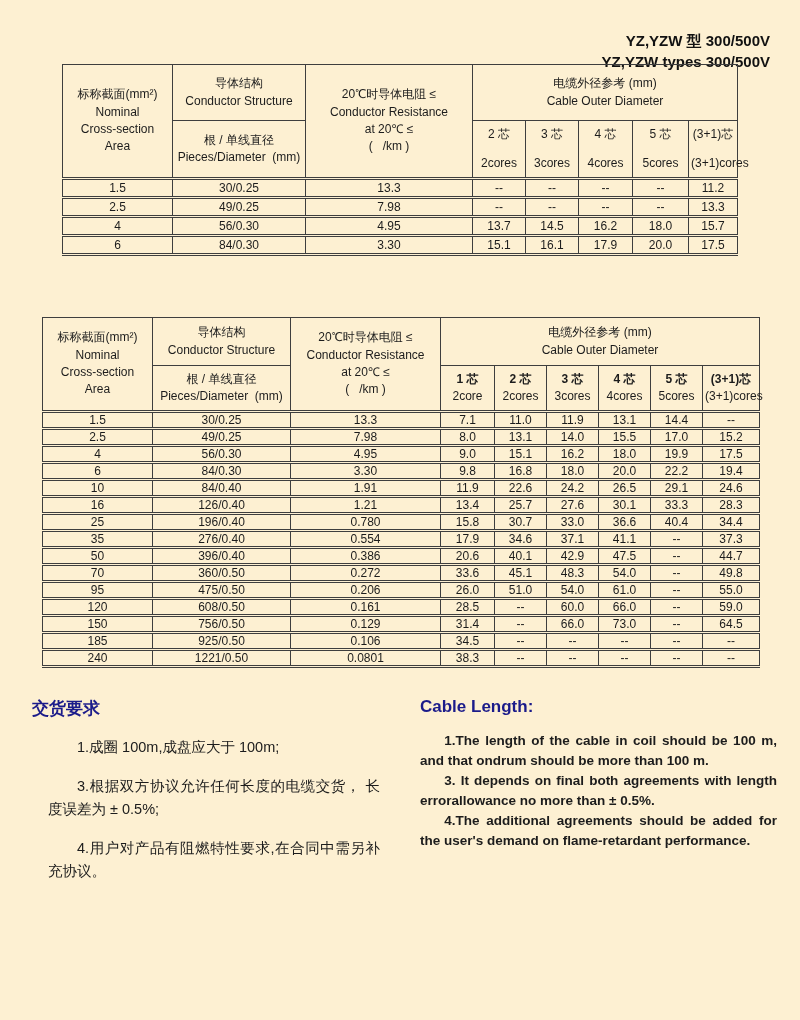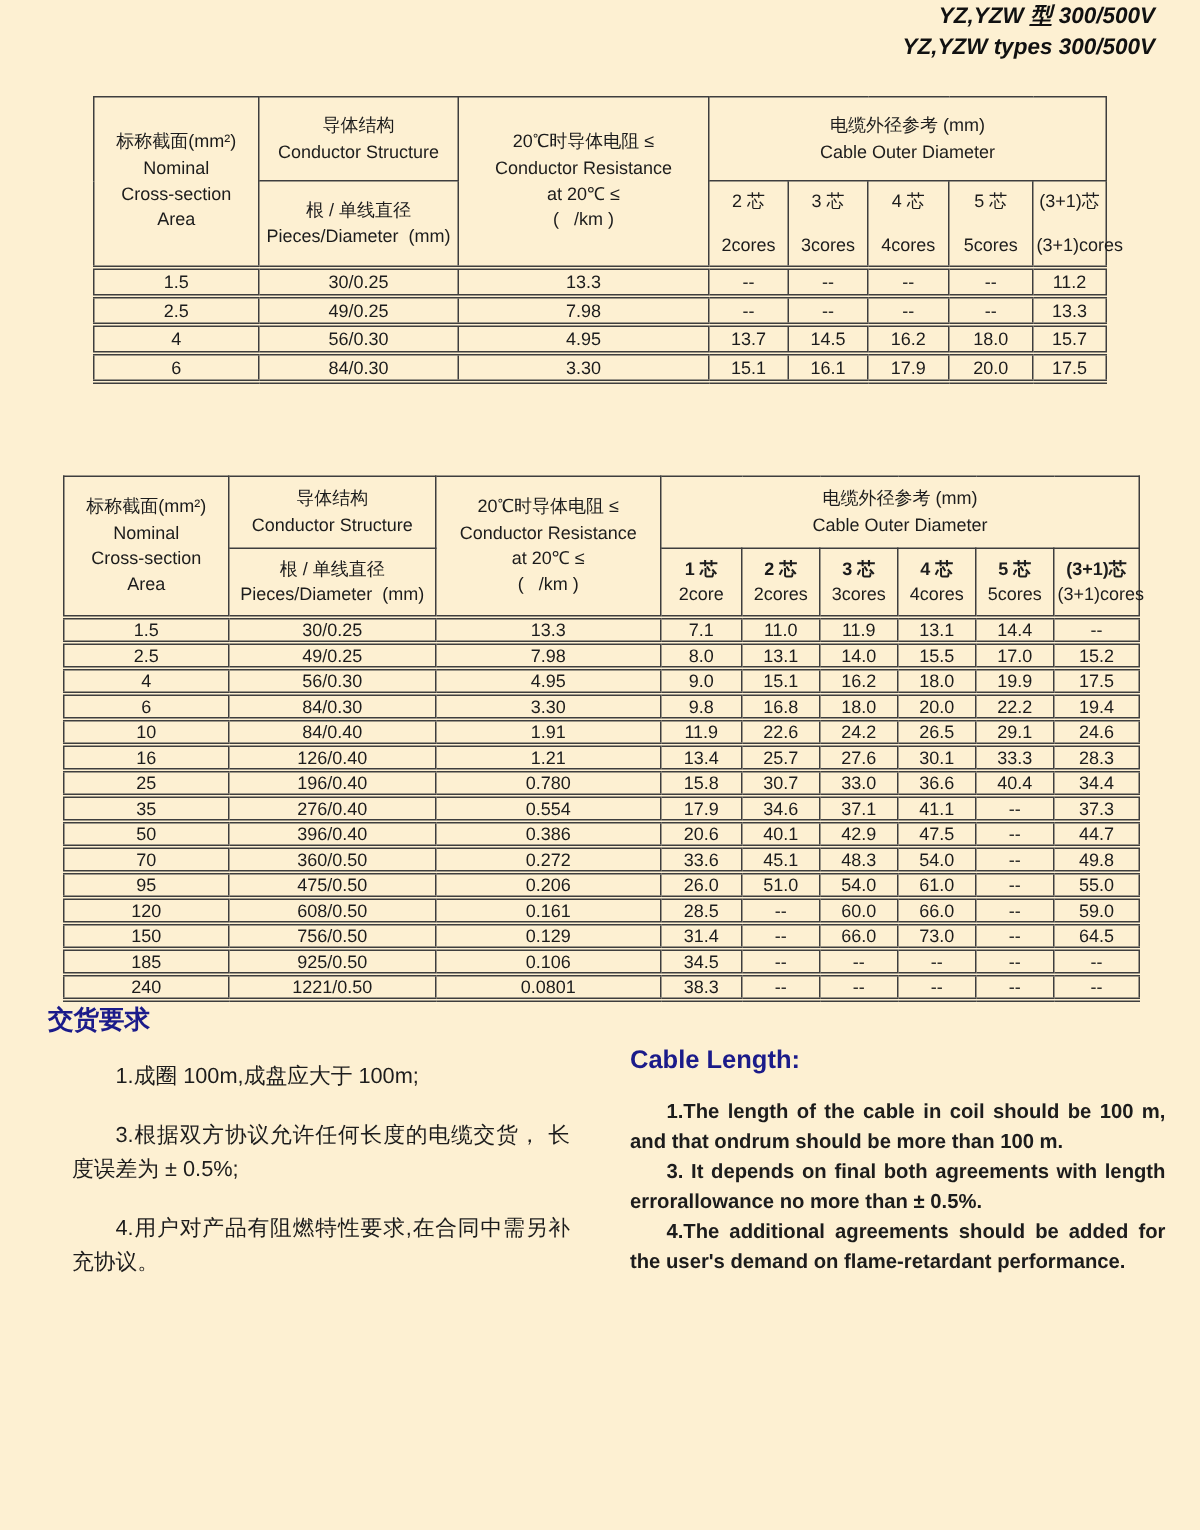--- a/index.html
+++ b/index.html
@@ -10,21 +10,21 @@
     font-family: "Liberation Sans", sans-serif;
     color: #1c1c1c;
   }
   .page { position: relative; width: 800px; height: 1020px; overflow: hidden; }
 
   
   .tbl-title {
     position: absolute; right: 30px; text-align: right;
     font-weight: bold; font-size: 15px; line-height: 21px; color: #111;
   }
-  .tbl-title.t1 { top: 0; font-style: italic; }
+  .tbl-title.t1 { top: 30px; }
   .tbl-title.t2 { top: 268px; }
 
   
   table.spec {
     position: absolute;
     border-collapse: collapse;
     table-layout: fixed;
     font-size: 12px;
     border-radius: 20px;
   }
@@ -49,21 +49,21 @@
   table.spec tbody tr:first-child td { border-top: 3px double #3e3e3e; }
   #table1 tbody td { height: 17px; }
   #table2 tbody td { height: 15px; padding: 0 2px; }
 
   
   th.core-th .zh, th.core-th .en { display: block; }
   #table1 th.core-th .zh { margin-bottom: 11px; }
   #table2 th.core-th .zh { margin-bottom: 0; font-weight: bold; }
 
   
-  .notes-left  { position: absolute; top: 668px; left: 32px;  width: 364px; }
+  .notes-left  { position: absolute; top: 697px; left: 32px;  width: 364px; }
   .notes-right { position: absolute; top: 697px; left: 420px; width: 357px; }
   .note-heading {
     margin: 0 0 14px 0; font-size: 17px; font-weight: bold; color: #1b1b8a;
   }
   .notes-left  p { margin: 16px; font-size: 14.5px; line-height: 23px; text-indent: 2em; text-align: justify; }
   .notes-right p { margin: 0; font-size: 13.5px; line-height: 20px; text-indent: 1.8em; text-align: justify; font-weight: bold; }
 </style>
 </head>
 <body>
 

